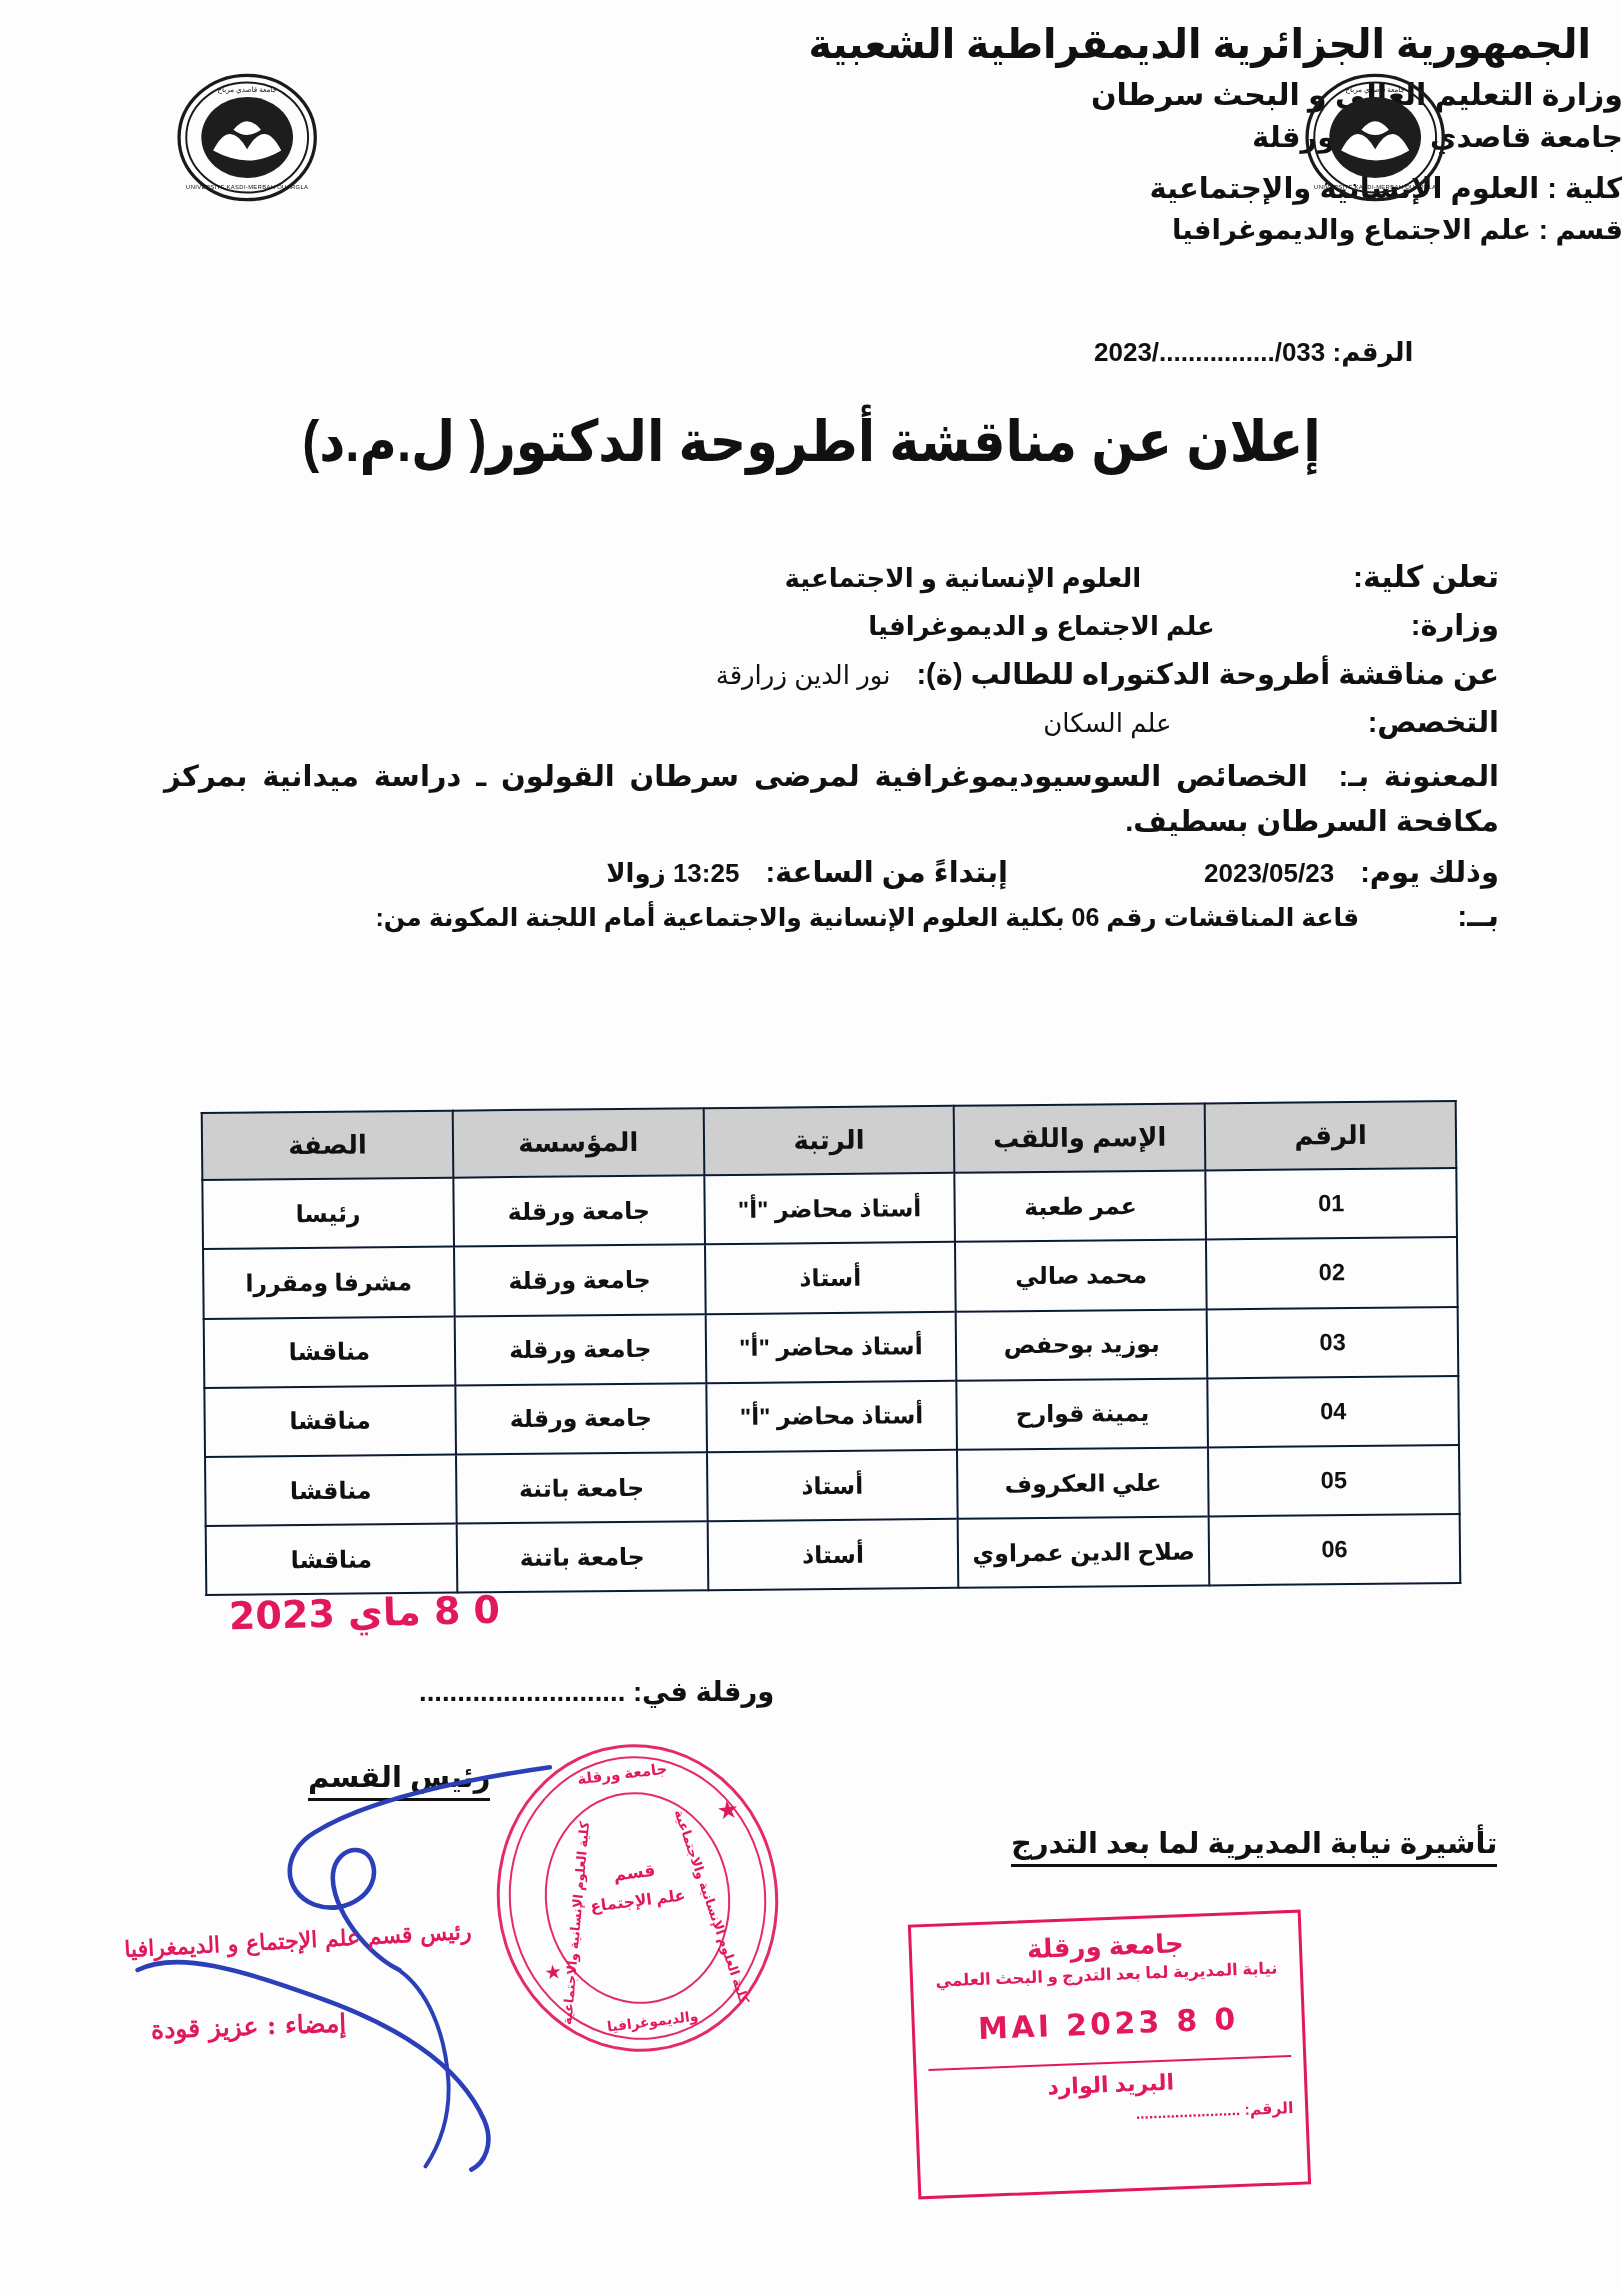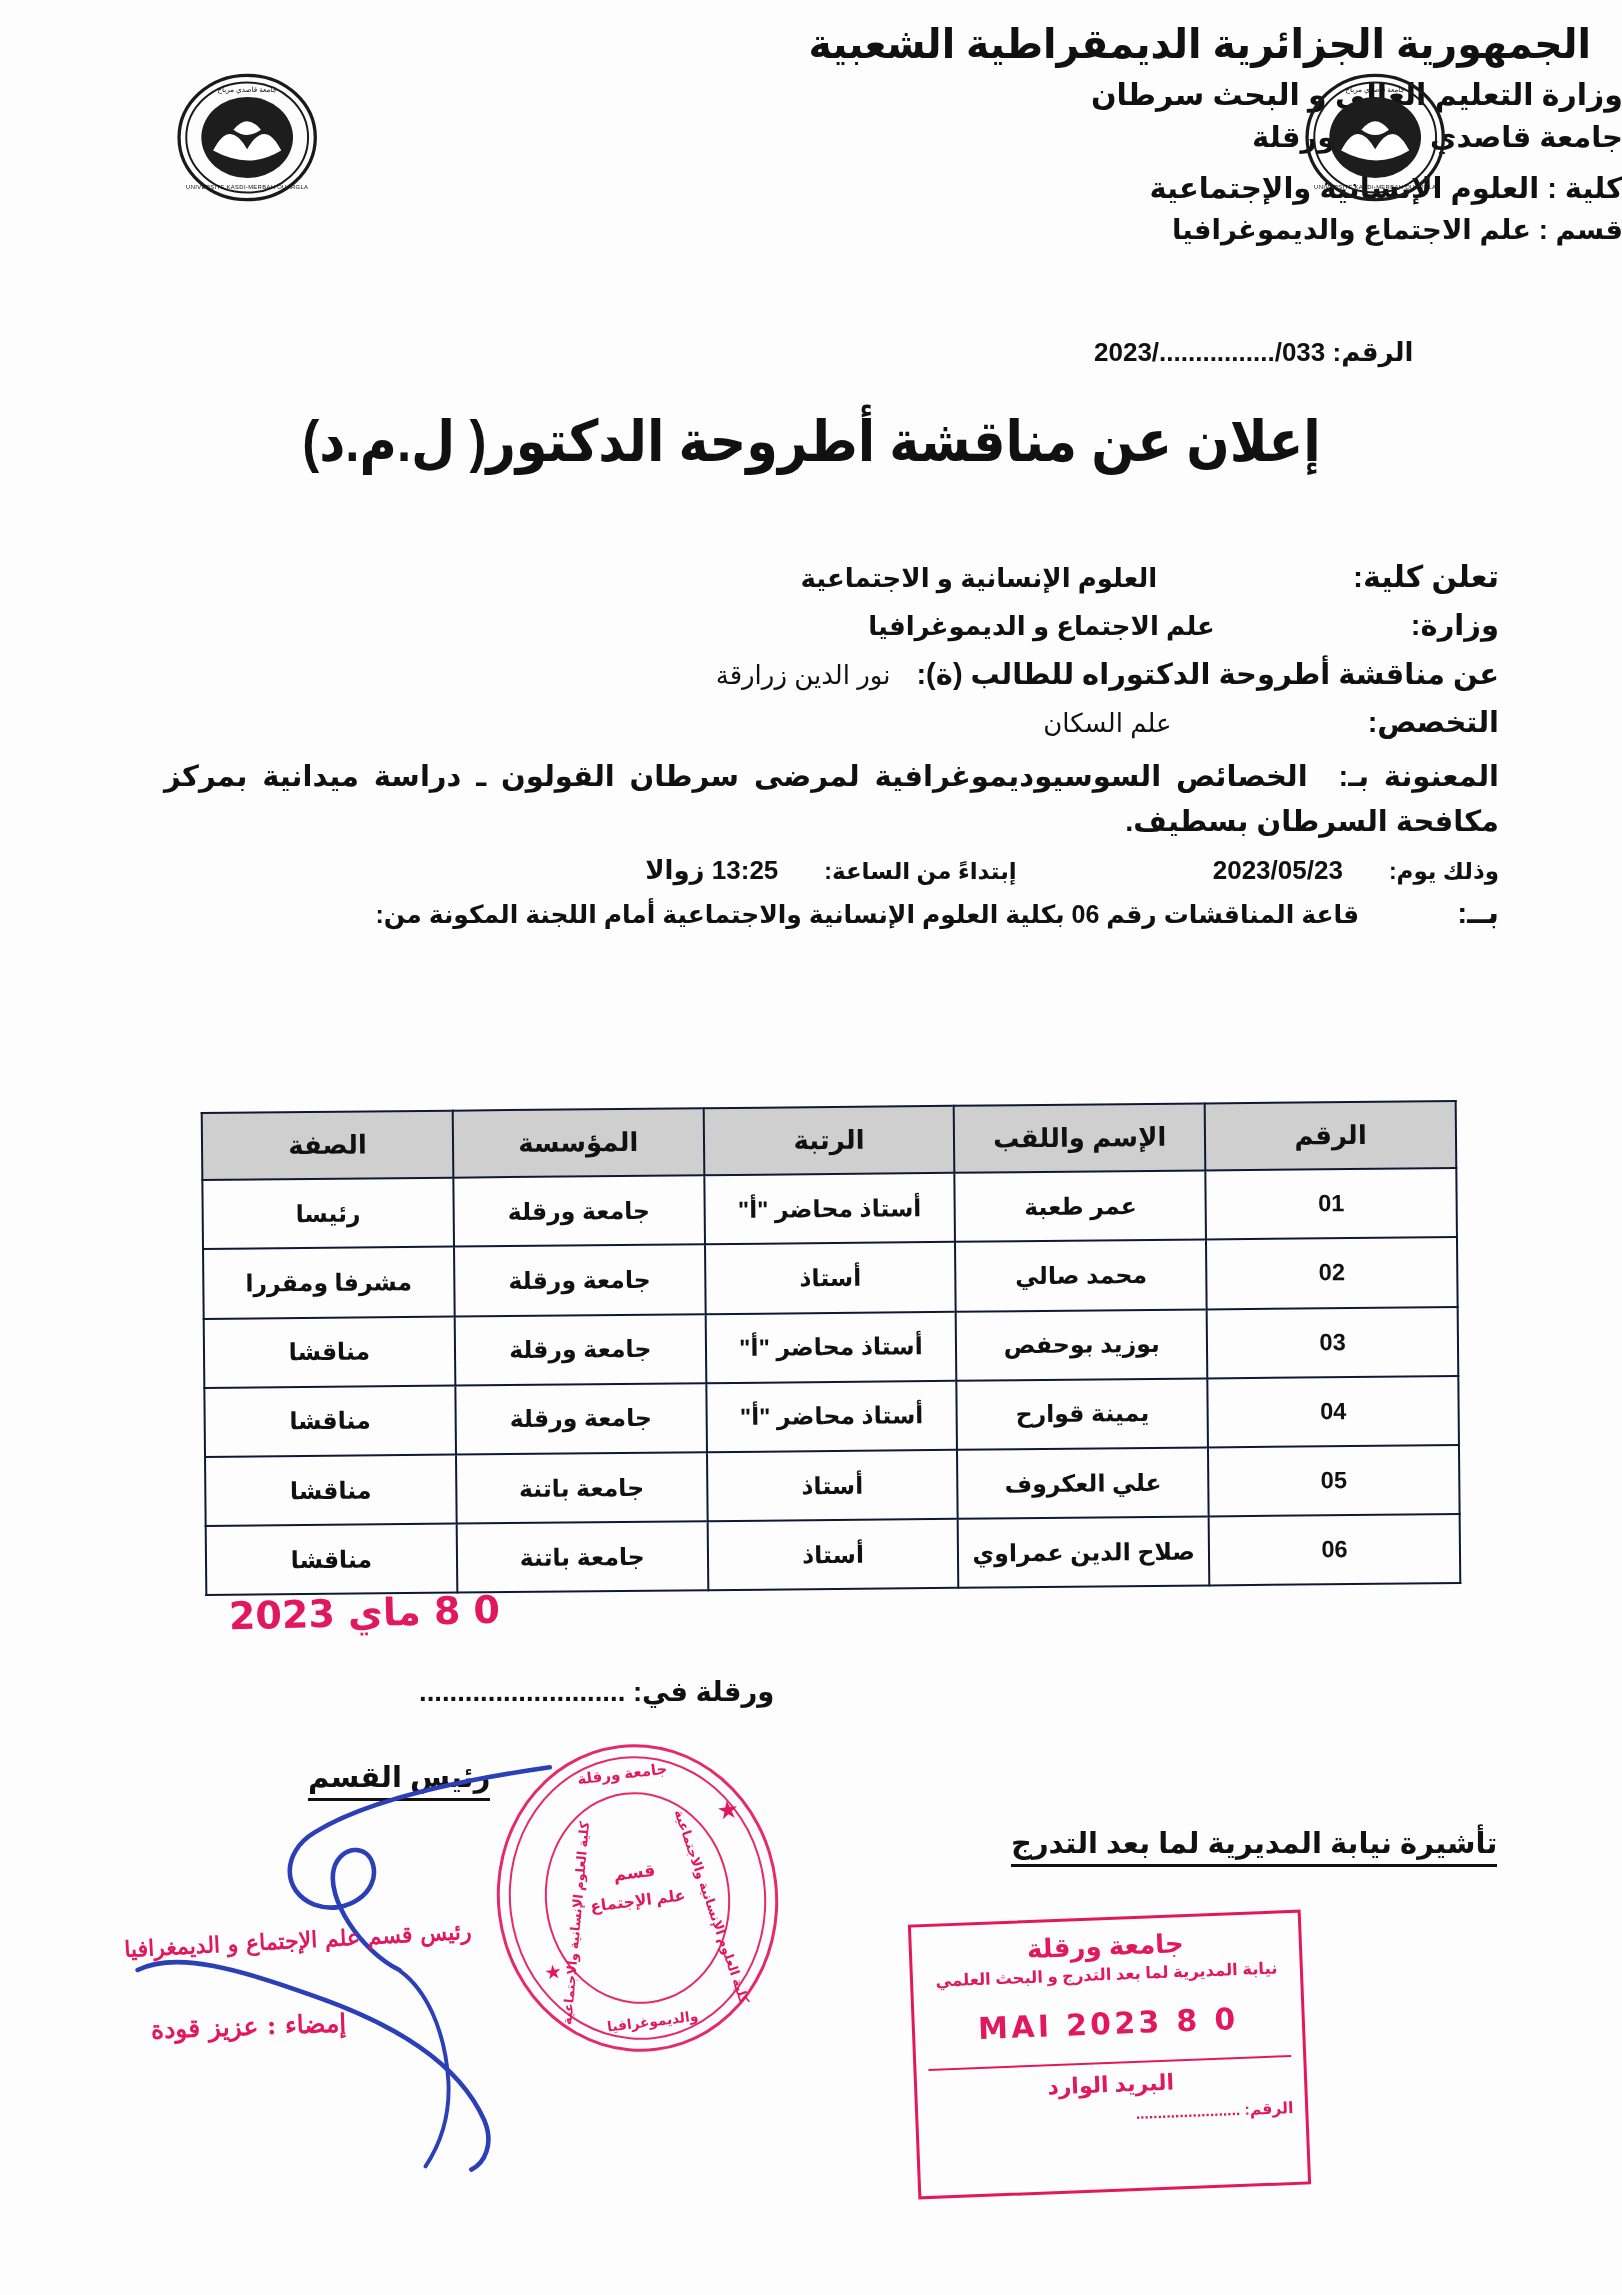--- a/index.html
+++ b/index.html
@@ -102,21 +102,21 @@
     white-space: nowrap;
   }
   .fvalue {
     font-size: 26px;
     font-weight: bold;
   }
   .gap-lg { width: 196px; flex: none; }
   .gap-md { width: 98px; flex: none; }
   .gap-sm { width: 26px; flex: none; }
 
-  .row-faculty .flabel { font-size: 30px; }
+  .row-faculty .flabel { font-size: 30px; margin-left: 16px; }
   .row-faculty .fvalue { font-size: 26px; font-weight: bold; text-align: center; }
 
   .row-student .flabel { font-size: 29px; }
   .row-student .fvalue { font-size: 26px; font-weight: normal; }
 
   .row-spec .fvalue { font-weight: normal; }
 
   .row-title {
     font-size: 29px;
     font-weight: bold;
@@ -126,21 +126,21 @@
     text-align: justify;
   }
   .row-title .t-label { margin-left: 16px; }
 
   .row-datetime {
     display: flex;
     align-items: baseline;
     margin-top: 11.8px;
     margin-bottom: 9.2px;
   }
-  .row-datetime .flabel { font-size: 23px; margin-left: 20px; }
+  .row-datetime .flabel { font-size: 29px; }
   .row-datetime .dvalue { font-size: 26px; font-weight: bold; }
 
   .row-venue {
     display: flex;
     align-items: baseline;
     margin-top: 5.2px;
   }
   .row-venue .flabel { font-size: 30px; }
   .row-venue .vvalue { font-size: 25px; font-weight: bold; }
 

